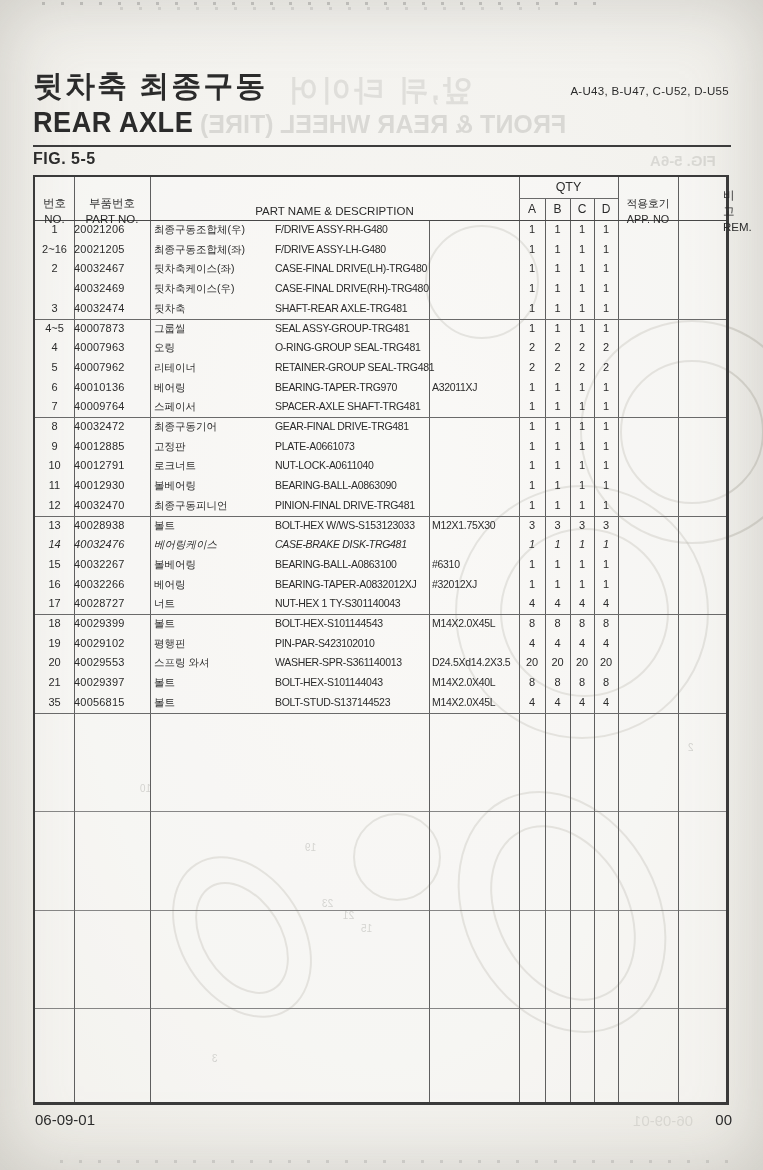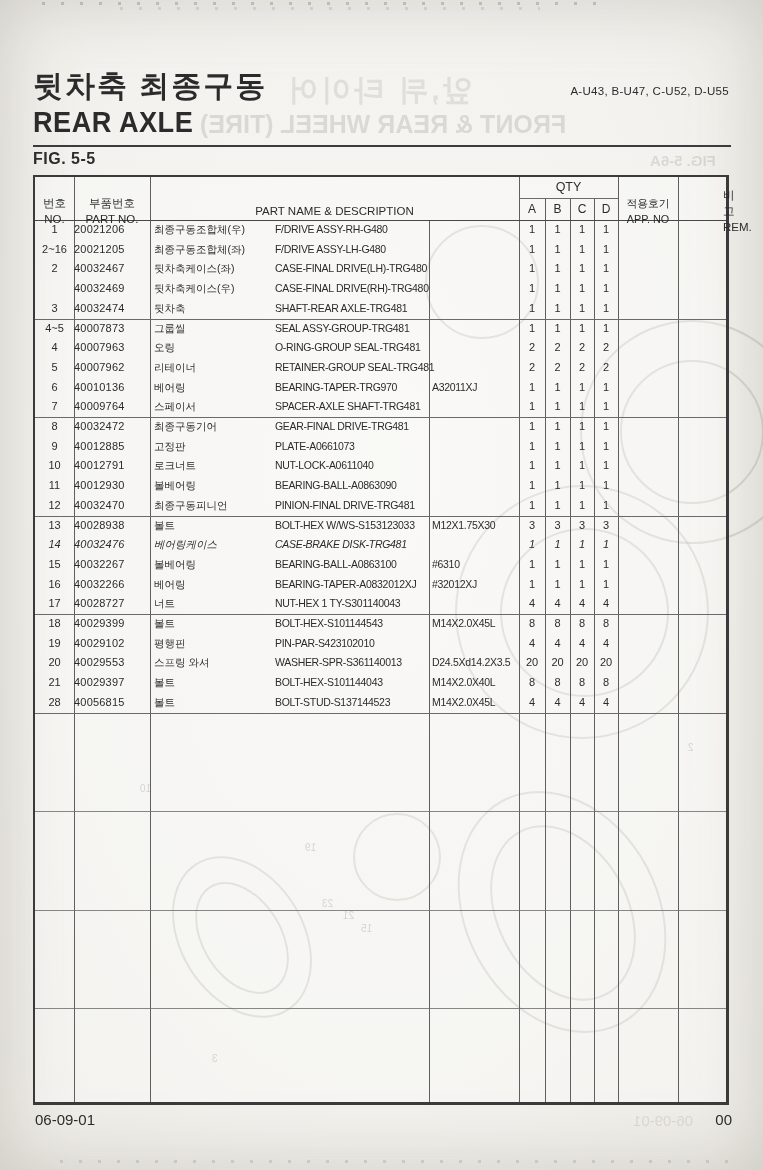--- a/index.html
+++ b/index.html
@@ -400,21 +400,21 @@
           <span class="c c-pn">40029397</span>
           <span class="c c-ko">볼트</span>
           <span class="c c-en">BOLT-HEX-S101144043</span>
           <span class="c c-spec">M14X2.0X40L</span>
           <span class="c c-q c-q0">8</span>
           <span class="c c-q c-q1">8</span>
           <span class="c c-q c-q2">8</span>
           <span class="c c-q c-q3">8</span>
         </div>
         <div class="row" style="top: 515.8px;">
-          <span class="c c-no">28</span>
+          <span class="c c-no">35</span>
           <span class="c c-pn">40056815</span>
           <span class="c c-ko">볼트</span>
           <span class="c c-en">BOLT-STUD-S137144523</span>
           <span class="c c-spec">M14X2.0X45L</span>
           <span class="c c-q c-q0">4</span>
           <span class="c c-q c-q1">4</span>
           <span class="c c-q c-q2">4</span>
           <span class="c c-q c-q3">4</span>
         </div>
       </div>

